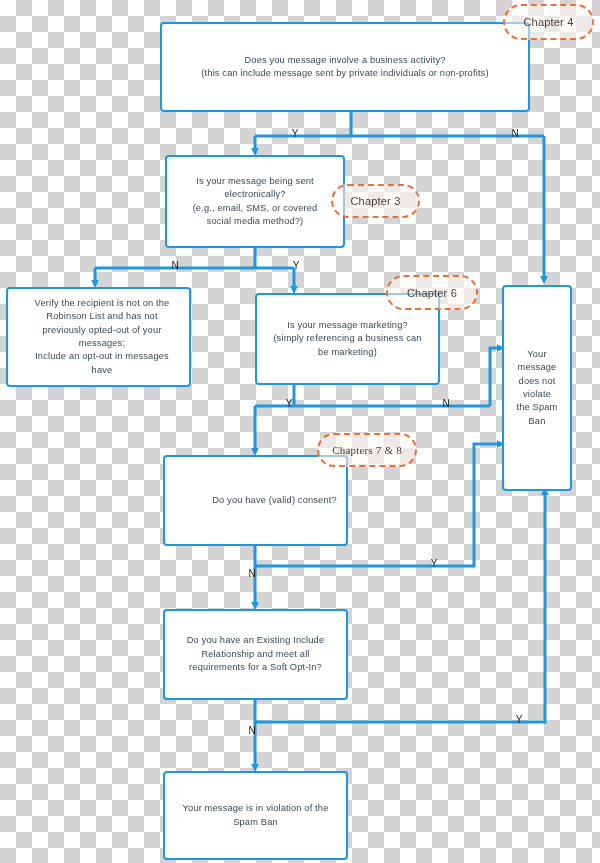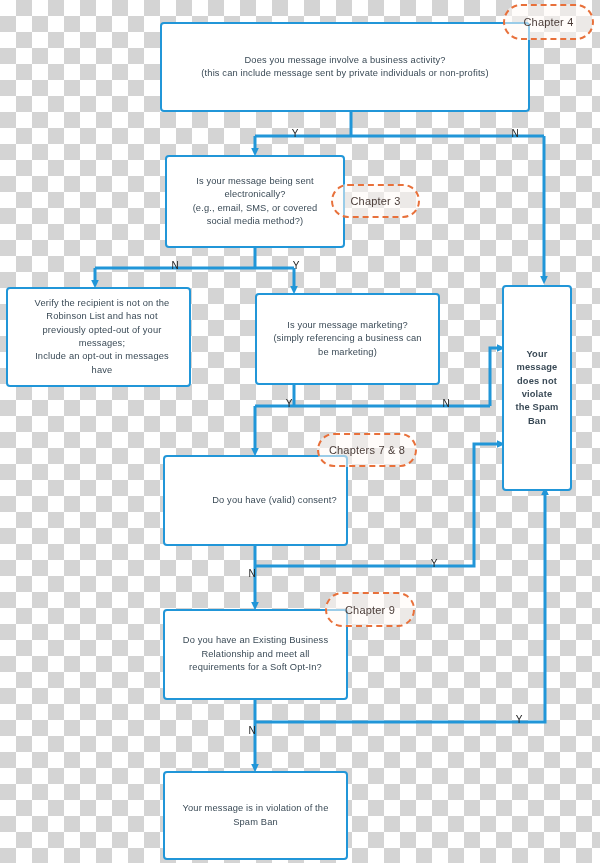--- a/index.html
+++ b/index.html
@@ -141,45 +141,45 @@
   </div>
 
   <div class="node" style="left:163px;top:455px;width:185px;height:91px;padding-left:44px;">
     <div class="txt">
       <div>Do you have (valid) consent?</div>
     </div>
   </div>
 
   <div class="node" style="left:163px;top:609px;width:185px;height:91px;">
     <div class="txt">
-      <div>Do you have an Existing Business</div>
+      <div>Do you have an Existing Include</div>
       <div>Relationship and meet all</div>
       <div>requirements for a Soft Opt-In?</div>
     </div>
   </div>
 
-  <div class="node" style="left:502px;top:285px;width:70px;height:206px;font-weight:bold;">
+  <div class="node" style="left:502px;top:285px;width:70px;height:206px;">
     <div class="txt">
       <div>Your message</div>
       <div>does not violate</div>
       <div>the Spam Ban</div>
     </div>
   </div>
 
   <div class="node" style="left:163px;top:771px;width:185px;height:89px;">
     <div class="txt">
       <div>Your message is in violation of the</div>
       <div>Spam Ban</div>
     </div>
   </div>
 
   <div class="chapter" style="left:503px;top:4px;width:91px;height:36px;">Chapter 4</div>
   <div class="chapter" style="left:331px;top:184px;width:89px;height:34px;">Chapter 3</div>
-  <div class="chapter" style="left:317px;top:433px;width:100px;height:34px;">Chapters 7 &amp; 8</div>
-  <div class="chapter" style="left:325px;top:592px;width:90px;height:35px;">Chapter 9</div>
+  <div class="chapter" style="left:386px;top:275px;width:92px;height:35px;">Chapter 6</div>
+  <div class="chapter" style="left:317px;top:433px;width:100px;height:34px;font-family:Liberation Serif, serif;">Chapters 7 &amp; 8</div>
 
   <div class="edge-label" style="left:289px;top:129px;width:12px;">Y</div>
   <div class="edge-label" style="left:509px;top:129px;width:12px;">N</div>
 
   <div class="edge-label" style="left:169px;top:261px;width:12px;">N</div>
   <div class="edge-label" style="left:290px;top:261px;width:12px;">Y</div>
 
   <div class="edge-label" style="left:283px;top:399px;width:12px;">Y</div>
   <div class="edge-label" style="left:440px;top:399px;width:12px;">N</div>
 

